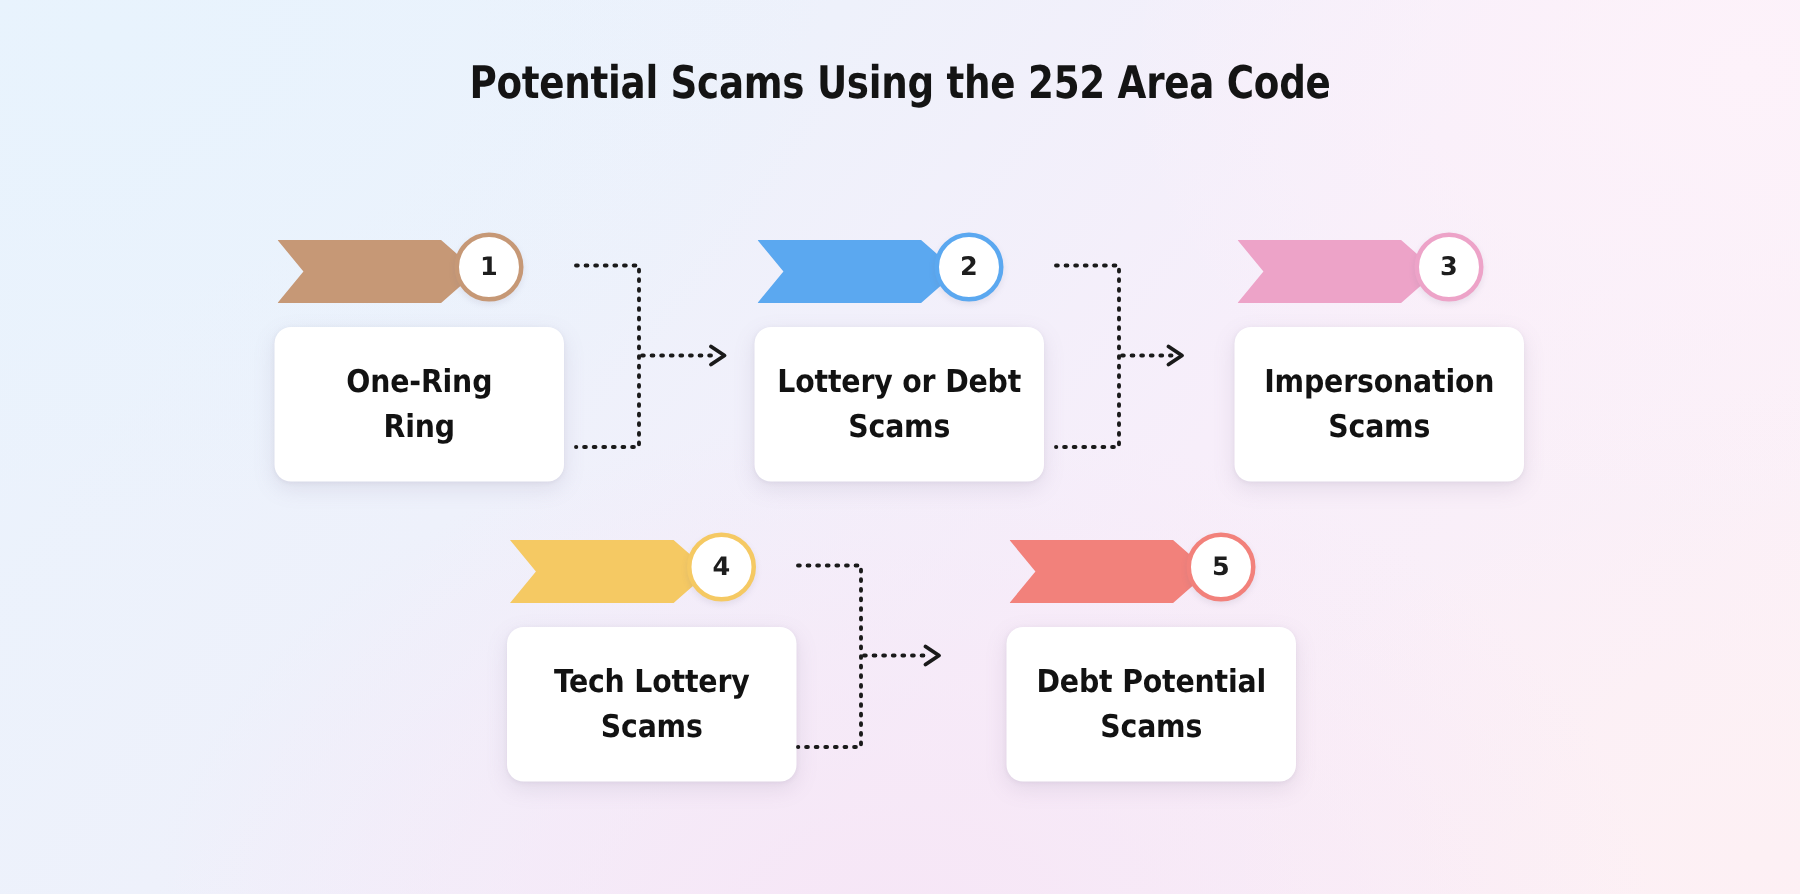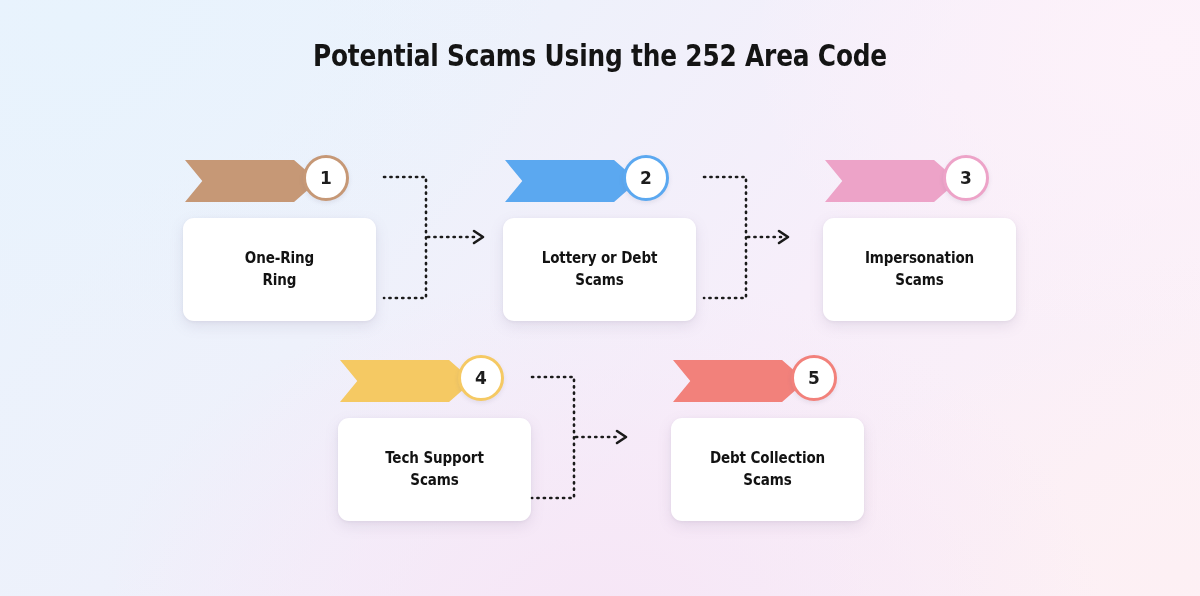--- a/index.html
+++ b/index.html
@@ -99,21 +99,21 @@
     box-shadow: 0 5px 14px rgba(125,115,150,0.15), 0 1px 3px rgba(125,115,150,0.10);
     display: flex;
     align-items: center;
     justify-content: center;
     text-align: center;
     box-sizing: border-box;
     padding: 6px 12px;
   }
 
   .card-label {
-    font-size: 15px;
+    font-size: 21px;
     font-weight: 700;
     line-height: 1.42;
     color: #121212;
     font-family: "DejaVu Sans Condensed", "Liberation Sans Narrow", "DejaVu Sans", sans-serif;
     letter-spacing: -0.1px;
   }
 
   
   .connector {
     position: absolute;
@@ -174,36 +174,36 @@
 
   <div class="step" style="left:338px; top:355px;">
     <div class="ribbon-row">
       <div class="ribbon" style="background:#f5c963;"></div>
       <div class="badge" style="border-color:#f5c963;">
         <span>4</span>
       </div>
     </div>
     <div class="card">
       <div class="card-label">
-        <span>Tech Support</span><br>
+        <span>Tech Lottery</span><br>
         <span>Scams</span>
       </div>
     </div>
   </div>
 
   <div class="step" style="left:671px; top:355px;">
     <div class="ribbon-row">
       <div class="ribbon" style="background:#f2817b;"></div>
       <div class="badge" style="border-color:#f2817b;">
         <span>5</span>
       </div>
     </div>
     <div class="card">
       <div class="card-label">
-        <span>Debt Collection</span><br>
+        <span>Debt Potential</span><br>
         <span>Scams</span>
       </div>
     </div>
   </div>
 
   <svg class="connector" style="left:382px; top:165px;" width="120" height="145">
     <path d="M 2,12 L 44,12 L 44,133 L 2,133" fill="none" stroke="#1a1a1a" stroke-width="2.6" stroke-dasharray="1.2 5.2" stroke-linecap="round"></path>
     <path d="M 46,72 L 94,72" fill="none" stroke="#1a1a1a" stroke-width="2.6" stroke-dasharray="1.2 5.2" stroke-linecap="round"></path>
     <path d="M 92,66 L 101,72 L 92,78" fill="none" stroke="#1a1a1a" stroke-width="2.6" stroke-linecap="round" stroke-linejoin="round"></path>
   </svg>

